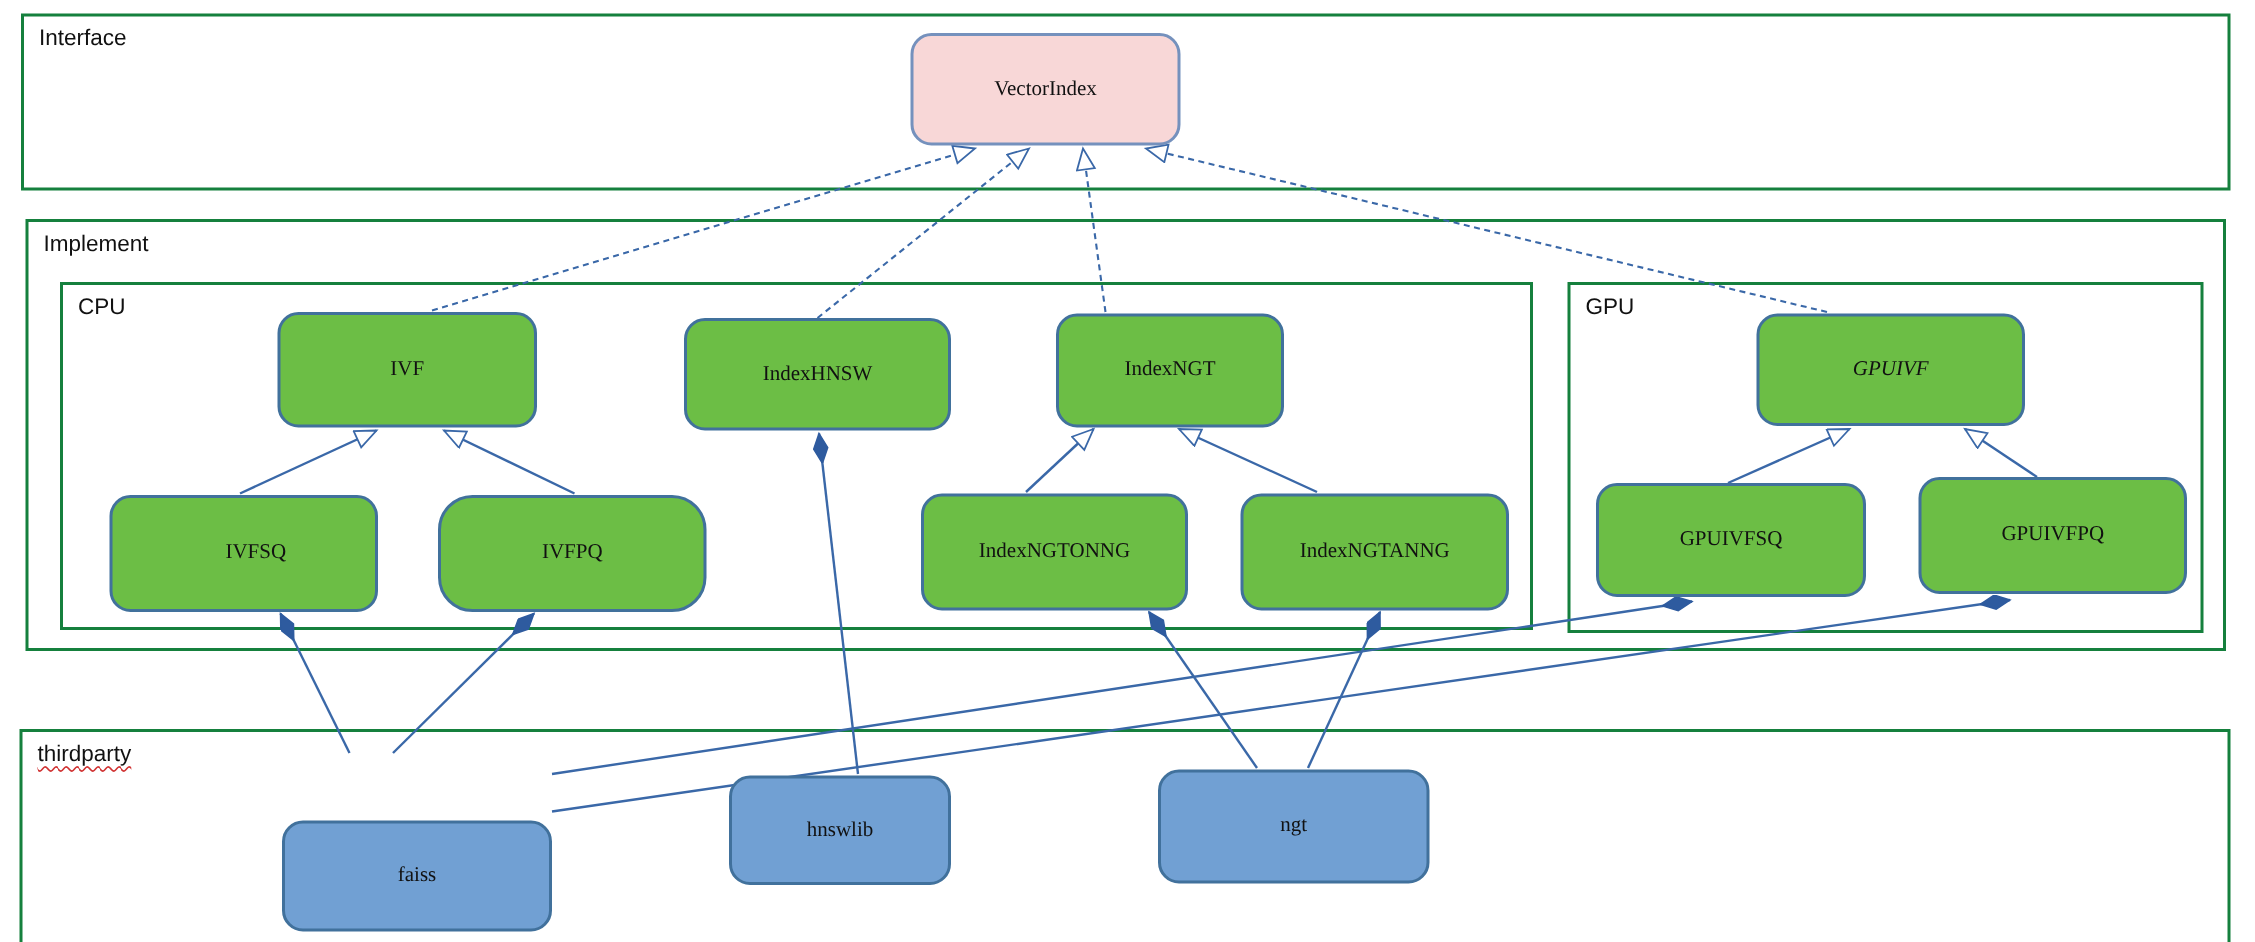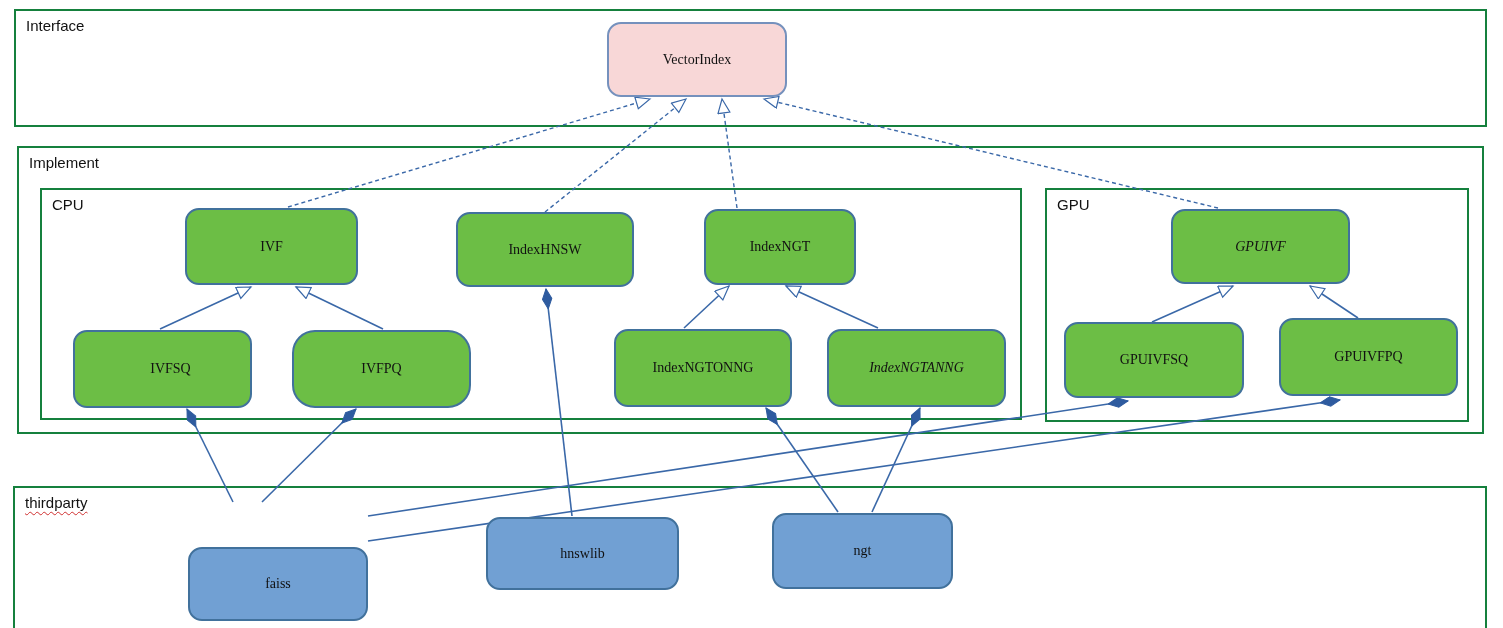--- a/index.html
+++ b/index.html
@@ -96,34 +96,34 @@
     </div>
     <div class="node" style="left: 73px; top: 330px; width: 179px; height: 78px; background: rgb(108, 190, 69); border-color: rgb(65, 113, 156); padding-left: 16px;">
       <span>IVFSQ</span>
     </div>
     <div class="node" style="left: 292px; top: 330px; width: 179px; height: 78px; background: rgb(108, 190, 69); border-color: rgb(65, 113, 156); border-radius: 23px;">
       <span>IVFPQ</span>
     </div>
     <div class="node" style="left: 614px; top: 329px; width: 178px; height: 78px; background: rgb(108, 190, 69); border-color: rgb(65, 113, 156);">
       <span>IndexNGTONNG</span>
     </div>
-    <div class="node" style="left: 827px; top: 329px; width: 179px; height: 78px; background: rgb(108, 190, 69); border-color: rgb(65, 113, 156); font-style: italic;">
+    <div class="node" style="left: 827px; top: 329px; width: 179px; height: 78px; background: rgb(108, 190, 69); border-color: rgb(65, 113, 156);">
       <span>IndexNGTANNG</span>
     </div>
     <div class="node" style="left: 1171px; top: 209px; width: 179px; height: 75px; background: rgb(108, 190, 69); border-color: rgb(65, 113, 156); font-style: italic;">
       <span>GPUIVF</span>
     </div>
     <div class="node" style="left: 1064px; top: 322px; width: 180px; height: 76px; background: rgb(108, 190, 69); border-color: rgb(65, 113, 156);">
       <span>GPUIVFSQ</span>
     </div>
     <div class="node" style="left: 1268px; top: 318px; width: 179px; height: 78px; background: rgb(108, 190, 69); border-color: rgb(65, 113, 156); margin-left: 11px;">
       <span>GPUIVFPQ</span>
     </div>
     <div class="node" style="left: 188px; top: 503px; width: 180px; height: 74px; background: rgb(113, 160, 211); border-color: rgb(65, 113, 156); margin-top: 44px;">
       <span>faiss</span>
     </div>
-    <div class="node" style="left: 486px; top: 517px; width: 193px; height: 73px; background: rgb(113, 160, 211); border-color: rgb(65, 113, 156);">
+    <div class="node" style="left: 486px; top: 517px; width: 148px; height: 73px; background: rgb(113, 160, 211); border-color: rgb(65, 113, 156);">
       <span>hnswlib</span>
     </div>
     <div class="node" style="left: 772px; top: 513px; width: 181px; height: 76px; background: rgb(113, 160, 211); border-color: rgb(65, 113, 156);">
       <span>ngt</span>
     </div>
   </div>
 
 </body></html>

